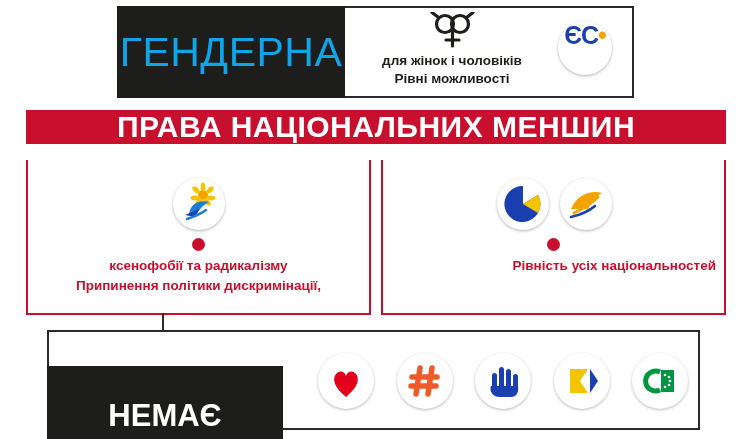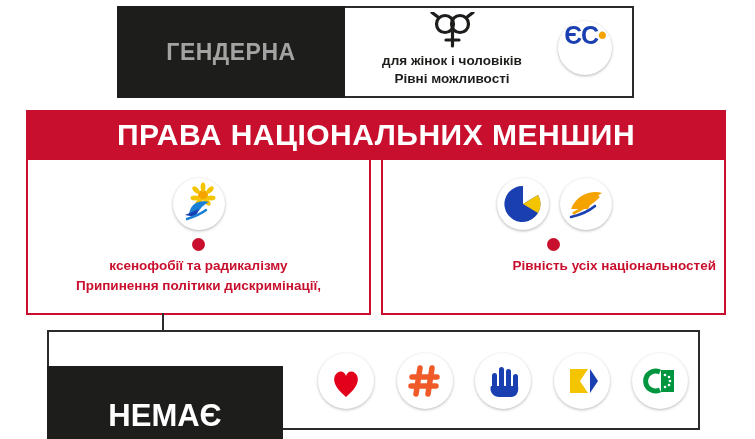--- a/index.html
+++ b/index.html
@@ -48,23 +48,23 @@
     width: 228px;
     height: 92px;
     background: #1d1d1b;
     display: flex;
     flex-direction: column;
     align-items: center;
     justify-content: center;
     box-sizing: border-box;
   }
   .sec1-banner span {
-    color: #a3a3a3;
-    font-weight: bold;
-    font-size: 23px;
+    color: #0ea5e9;
+    font-weight: normal;
+    font-size: 41px;
     line-height: 33px;
     letter-spacing: 0.5px;
     text-transform: uppercase;
     display: block;
   }
   .sec1-caption {
     position: absolute;
     left: 352px;
     top: 52px;
     width: 200px;
@@ -107,21 +107,21 @@
     letter-spacing: -1px;
   }
   .es-badge .es-text .dot {
     color: #f4a300;
   }
   .sec2-banner {
     position: absolute;
     left: 26px;
     top: 110px;
     width: 700px;
-    height: 50px;
+    height: 34px;
     background: #c8102e;
     display: flex;
     align-items: center;
     justify-content: center;
   }
   .sec2-banner span {
     color: #ffffff;
     font-weight: bold;
     font-size: 30px;
     letter-spacing: 0.5px;

